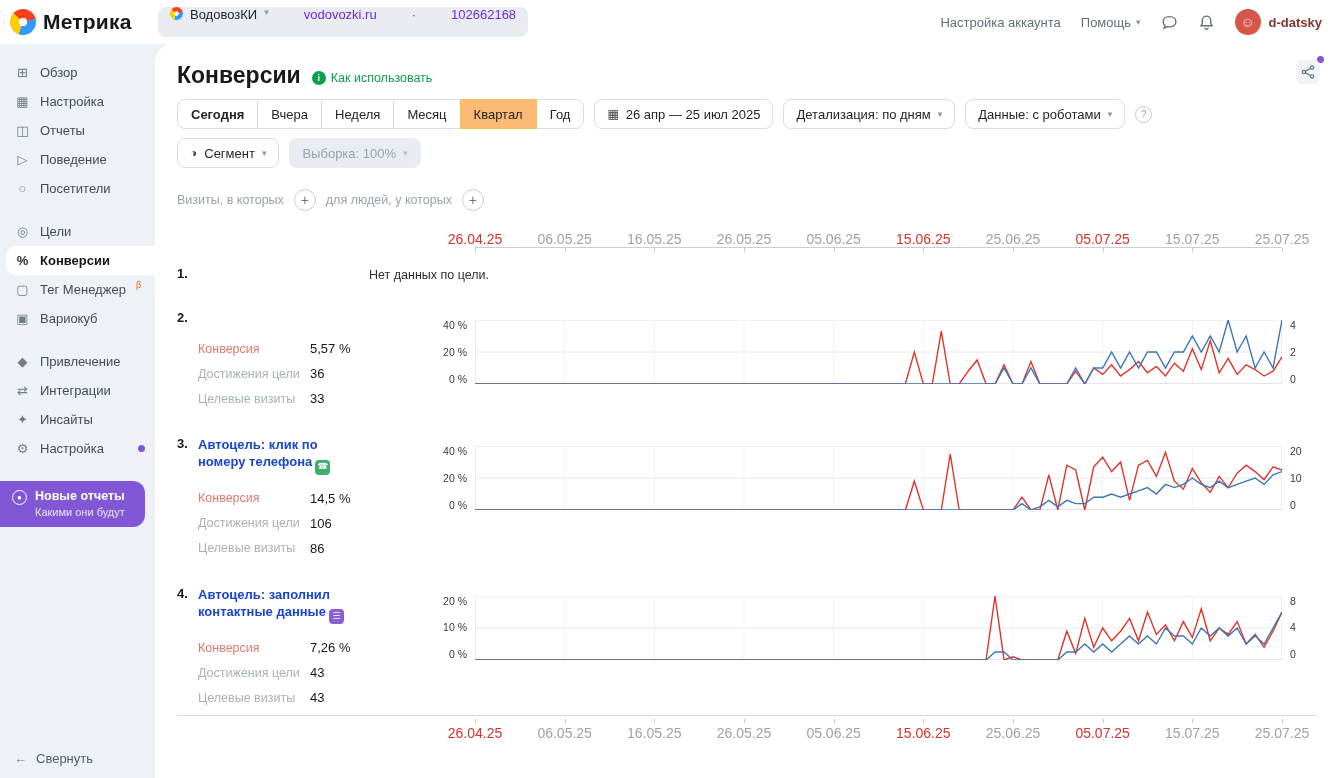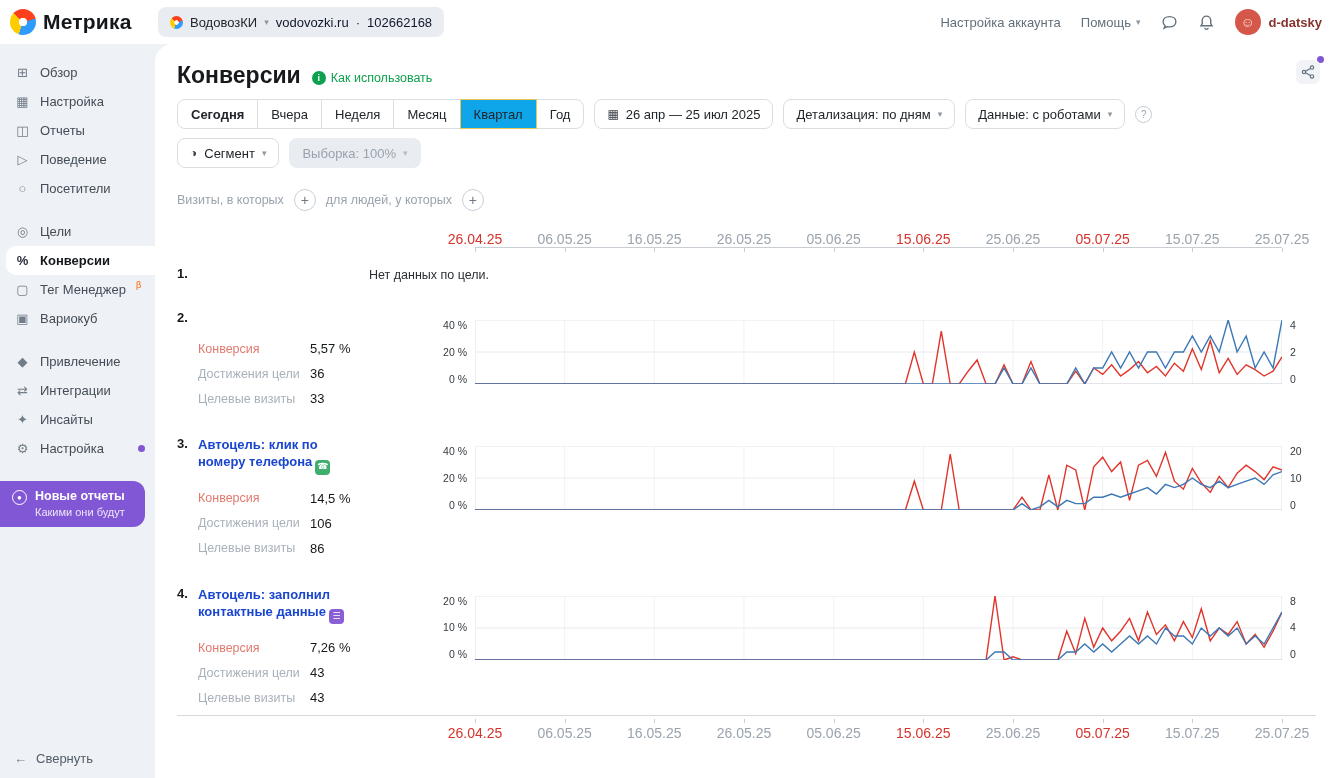--- a/index.html
+++ b/index.html
@@ -7,27 +7,27 @@
     font-family:"Liberation Sans","DejaVu Sans",sans-serif; background:#eef1f5; color:#21272e; }
 
   
   .header { height:44px; background:#fff; display:flex; align-items:center; justify-content:space-between; padding:0 18px 0 10px; }
   .header-left { display:flex; align-items:center; }
   .logo { display:flex; align-items:center; gap:7px; width:148px; cursor:pointer; }
   .logo-icon { width:26px; height:26px; border-radius:50%;
     background: radial-gradient(circle at 50% 50%, #fff 0 4px, rgba(255,255,255,0) 4.5px),
                 conic-gradient(from 200deg, #ffcc00 0 115deg, #fc3f1d 115deg 235deg, #2f9bff 235deg 360deg); }
   .logo-text { font-size:21px; font-weight:700; color:#15181b; letter-spacing:.2px; }
-  .counter-pill { display:flex; align-items:center; gap:7px; background:#e9edf2; border-radius:8px; height:30px; padding:12px 12px; font-size:13px; cursor:pointer; }
+  .counter-pill { display:flex; align-items:flex-start; gap:7px; background:#e9edf2; border-radius:8px; height:30px; padding:0 12px; font-size:13px; cursor:pointer; }
   .counter-icon { width:13px; height:13px; border-radius:50%;
     background: radial-gradient(circle at 50% 50%, #fff 0 2px, rgba(255,255,255,0) 2.4px),
                 conic-gradient(from 200deg, #ffcc00 0 115deg, #fc3f1d 115deg 235deg, #2f9bff 235deg 360deg); }
   .counter-name { color:#22272c; }
   .chev { color:#8d97a1; font-size:9px; }
-  .counter-dim { color:#0f172a; }
+  .counter-dim { color:#6d28d9;margin-left:28px; }
   .header-right { display:flex; align-items:center; gap:20px; font-size:13px; color:#62707c; }
   .hdr-link { cursor:pointer; display:flex; align-items:center; gap:5px; }
   .hdr-icon { display:flex; cursor:pointer; }
   .user { display:flex; align-items:center; gap:8px; cursor:pointer; }
   .avatar { width:26px; height:26px; border-radius:50%; background:#d4574a; color:#ffe9e2; display:flex; align-items:center; justify-content:center; font-size:14px; }
   .user-name { color:#87332d; font-weight:600; }
 
   
   .app { display:flex; height:734px; }
   .sidebar { width:155px; padding-top:14px; display:flex; flex-direction:column; flex-shrink:0; }
@@ -55,21 +55,21 @@
   .howto { display:flex; align-items:center; gap:5px; color:#0da04e; font-size:12.5px; margin-top:5px; cursor:pointer; }
   .howto-icon { width:14px; height:14px; border-radius:50%; background:#0da04e; color:#fff; font-size:9px; font-weight:700; display:flex; align-items:center; justify-content:center; }
   .corner-icon { position:absolute; top:16px; right:20px; width:24px; height:24px; background:#f1f3f6; border-radius:6px; display:flex; align-items:center; justify-content:center; cursor:pointer; }
   .corner-dot { position:absolute; top:12px; right:16px; width:7px; height:7px; border-radius:50%; background:#8257d6; }
 
   .toolbar { display:flex; gap:10px; margin-top:10px; align-items:center; }
   .seg { display:flex; }
   .tab { height:30px; padding:0 13px; font-size:13px; background:#fff; border:1px solid #d9dee3; margin-left:-1px; color:#21262c; cursor:pointer; font-family:inherit; }
   .tab:first-child { border-radius:8px 0 0 8px; margin-left:0;font-weight:bold; }
   .tab:last-child { border-radius:0 8px 8px 0; }
-  .tab.active { background:#0ea5e9; border-color:#e8c75a; position:relative; z-index:1; }
+  .tab.active { background:#fdba74; border-color:#e8c75a; position:relative; z-index:1; }
   .btn { display:flex; align-items:center; gap:7px; height:30px; padding:0 12px; border:1px solid #d9dee3; border-radius:8px; background:#fff; font-size:13px; color:#21262c; cursor:pointer; font-family:inherit; }
   .cal-icon, .seg-icon { color:#3c434a; font-size:12px; }
   .q-icon { width:17px; height:17px; border:1px solid #c6ccd3; border-radius:50%; color:#9aa3ad; font-size:10px; display:flex; align-items:center; justify-content:center; cursor:pointer; }
   .toolbar2 { display:flex; gap:10px; margin-top:9px; }
   .sampling { background:#e9edf2; border-color:transparent; color:#99a3ad; }
   .sampling .chev { color:#b4bcc4; }
 
   .filters { display:flex; align-items:center; gap:10px; margin-top:21px; color:#99a3ad; font-size:12.5px; }
   .plus { width:22px; height:22px; border-radius:50%; border:1px solid #c9d0d7; background:#fff; color:#6d7883; font-size:14px; line-height:1; display:flex; align-items:center; justify-content:center; cursor:pointer; padding:0; }
 

